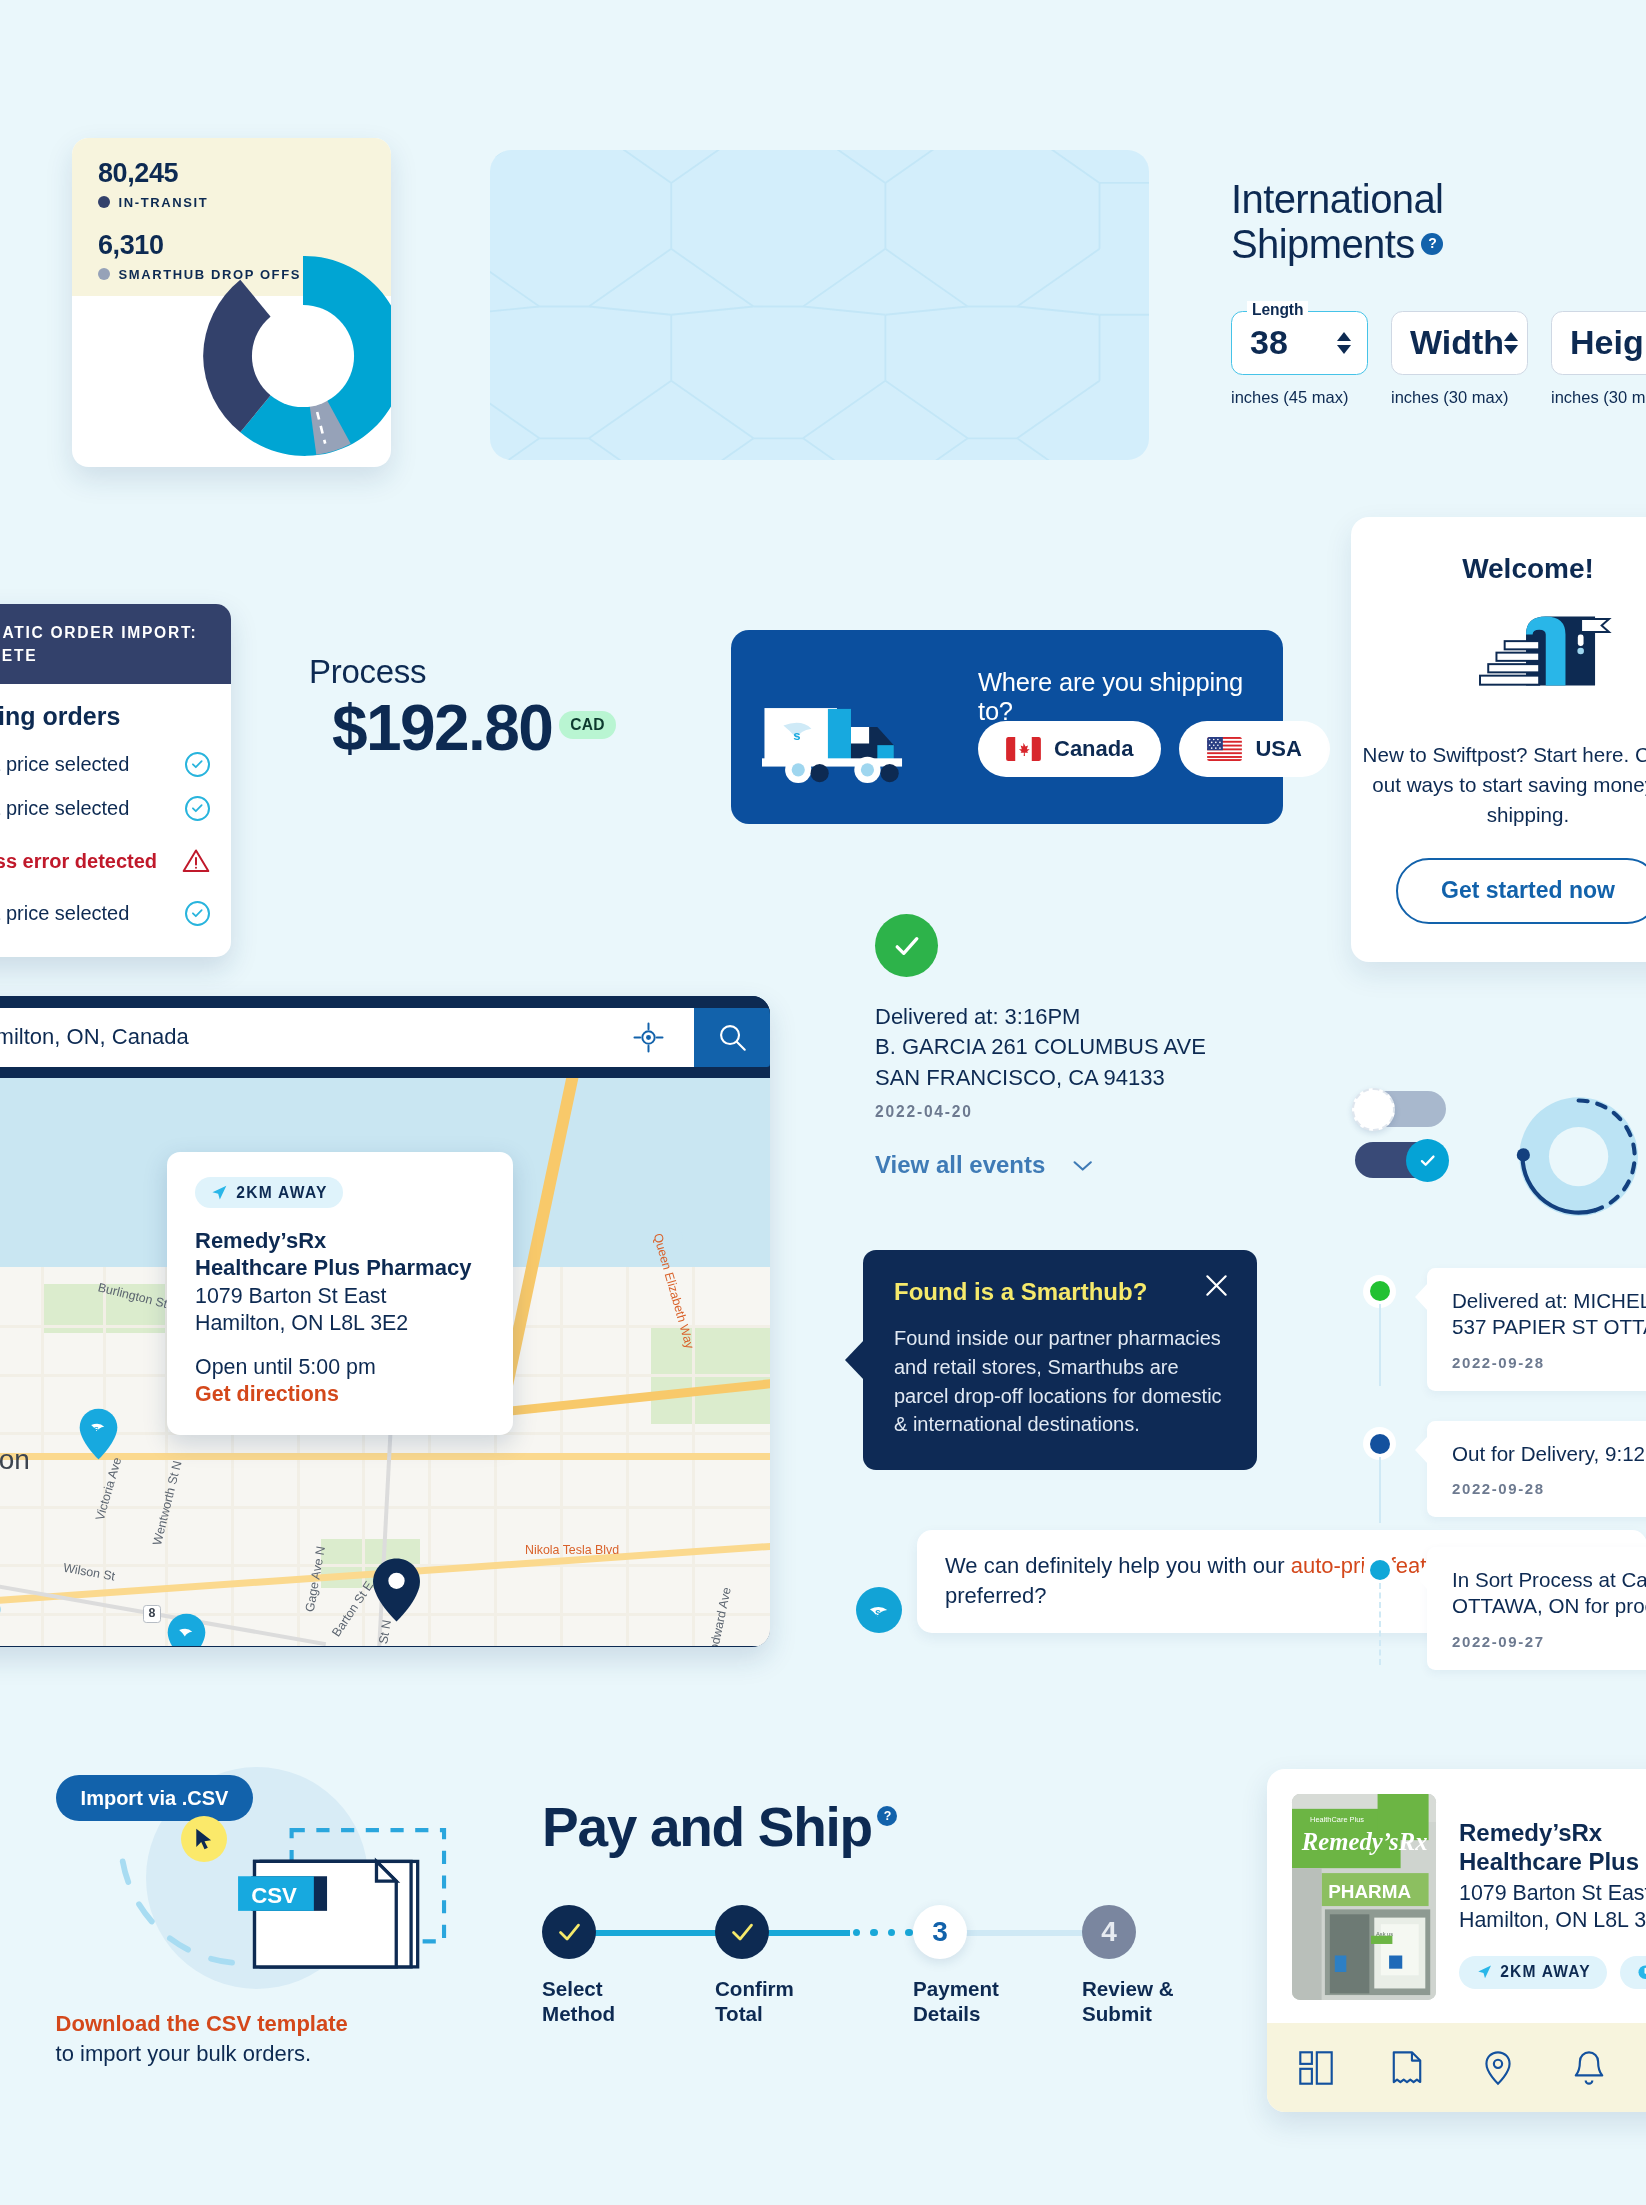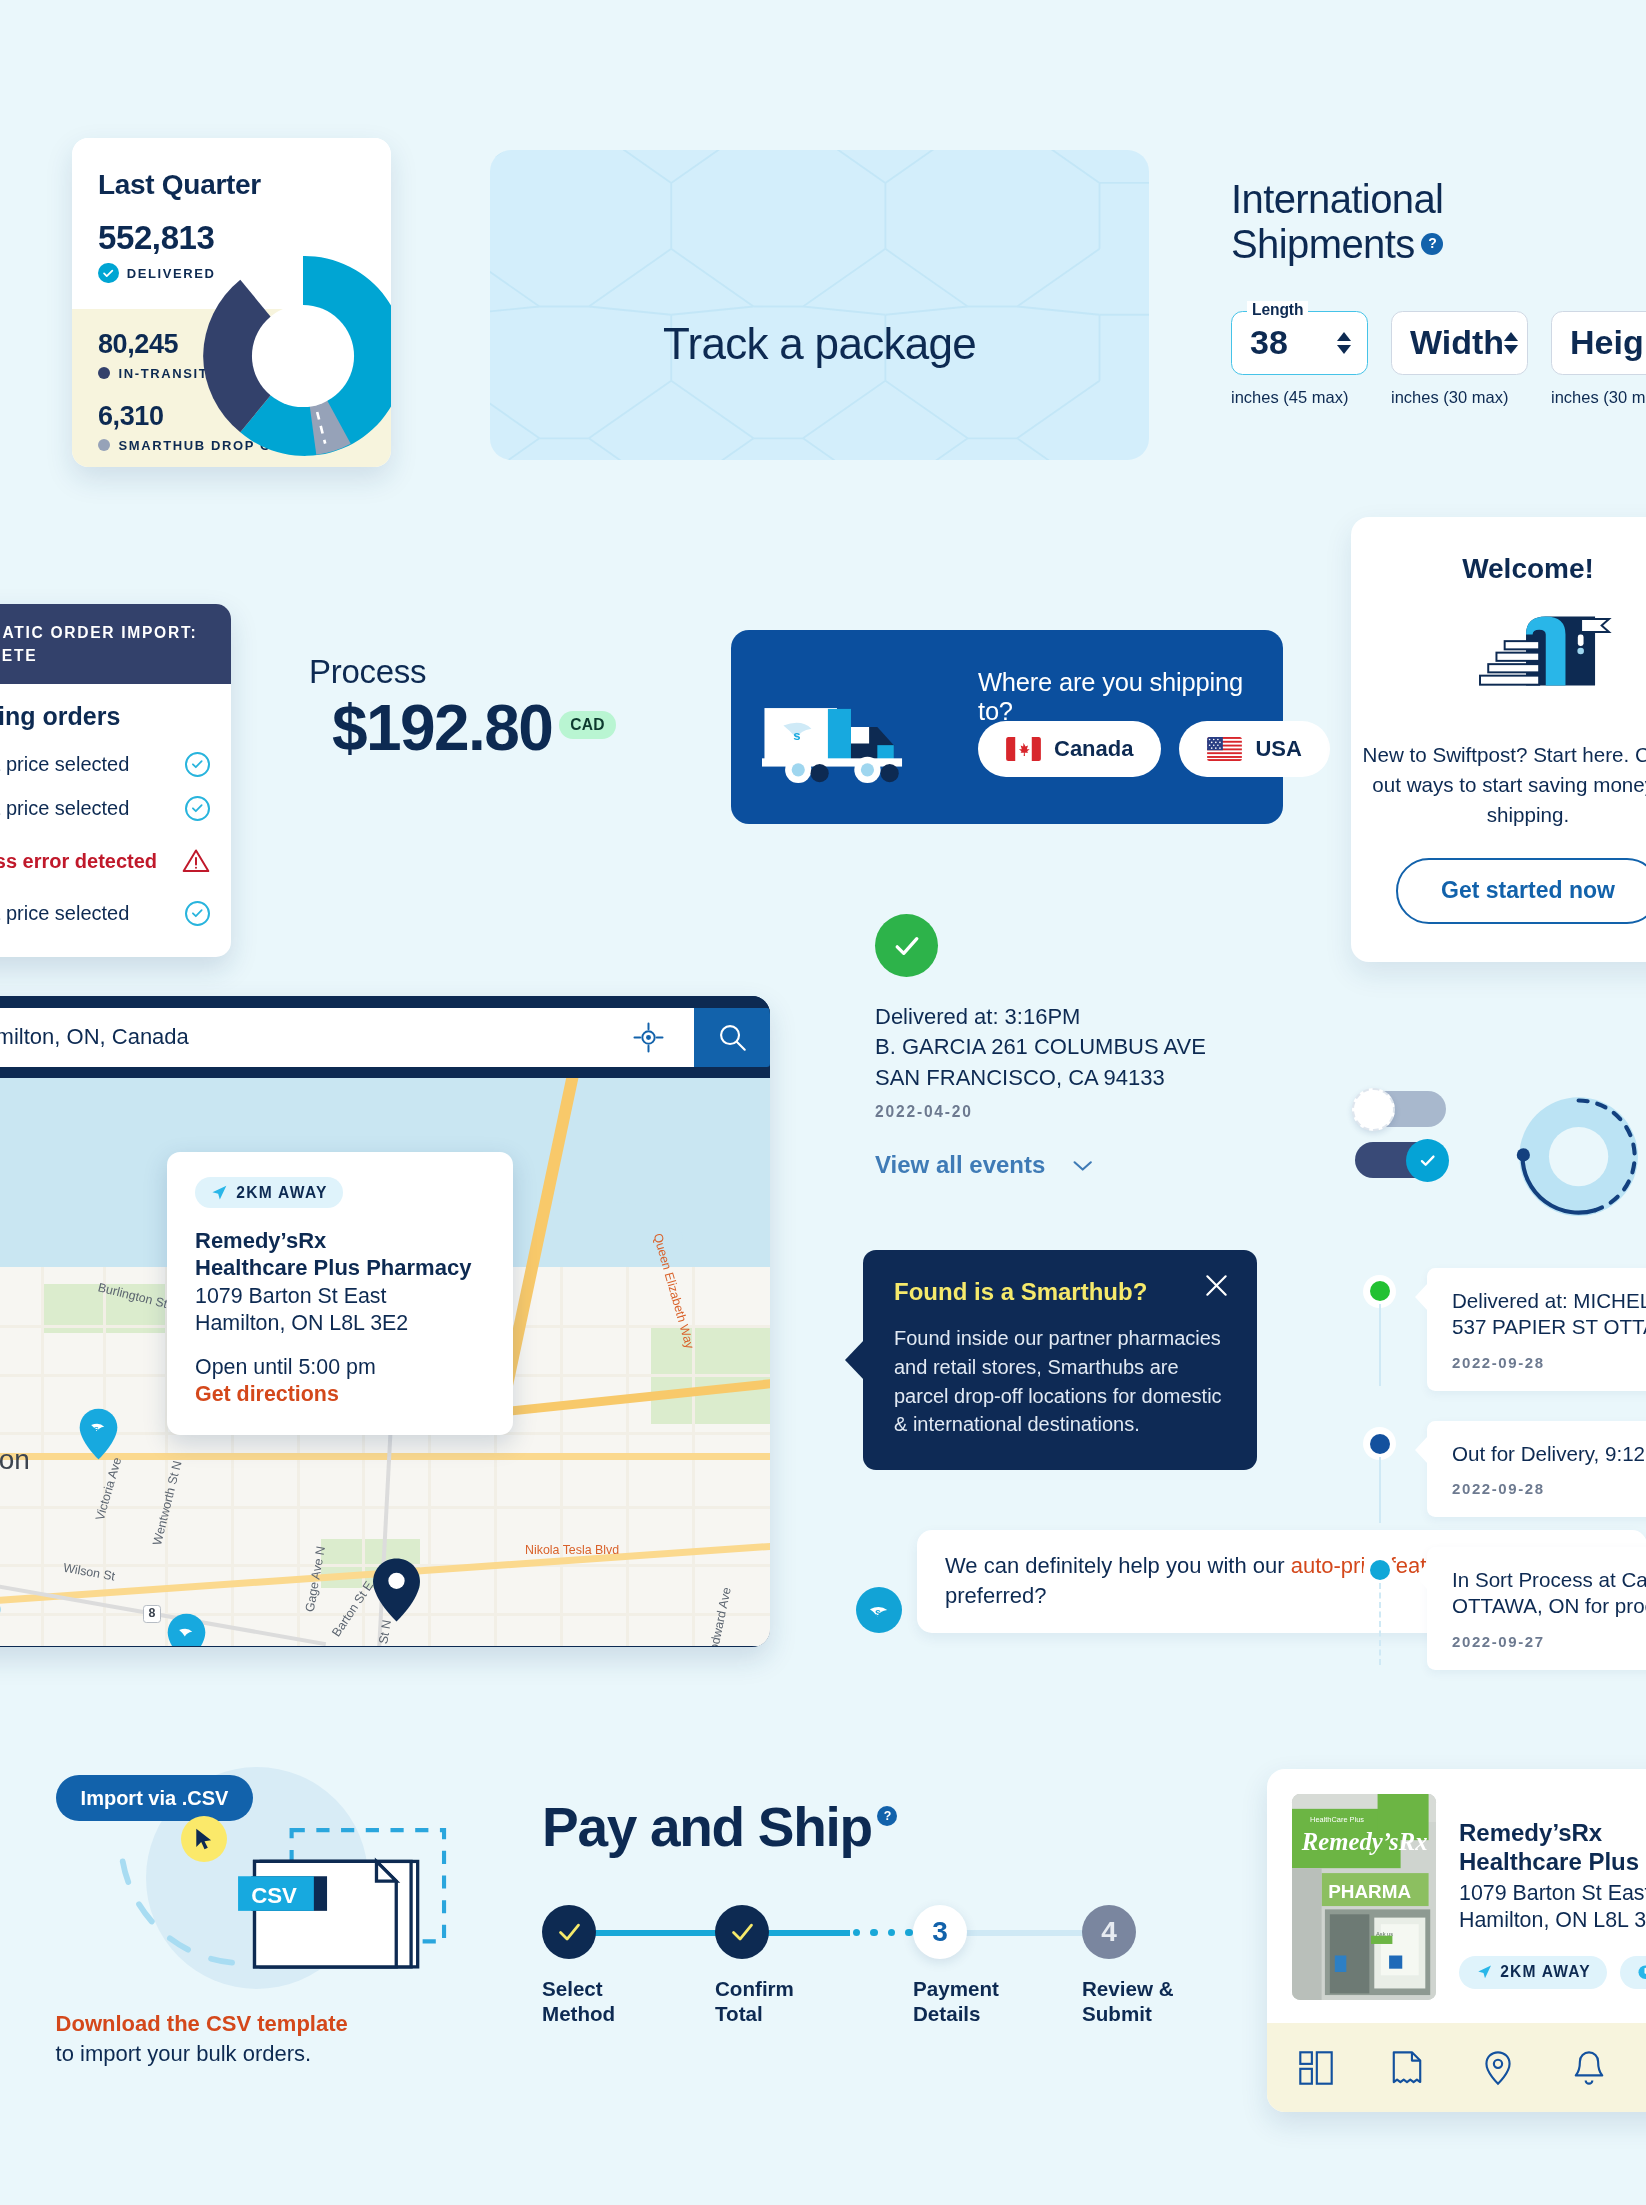--- a/index.html
+++ b/index.html
@@ -260,32 +260,20 @@
   #storeInfo .ad { font-size: 21.4px; line-height:1.28; margin-top: 3.3px; white-space:nowrap;}
   #storeChips { display:flex; gap: 13px; margin-top: 21.4px;}
   .chip { display:flex; align-items:center; gap:8.2px; background:#dff3fb; border-radius:18px; padding: 7.4px 16.5px; font-size:15.6px; font-weight:700; letter-spacing:1.2px; white-space:nowrap;}
   #storeNav { background:#f7f4dd; height: 89px; display:flex; align-items:center; padding-left: 30px; gap: 53px;}
   #storeNav svg { width: 38px; height: 38px;}
 </style>
 </head>
 <body>
 
 <div class="abs" id="lastQuarterCard">
-  <div id="lqTop">
-    <div class="lq-title">Last Quarter</div>
-    <div class="lq-big">552,813</div>
-    <div class="lq-legend">
-      <span class="dot check">
-        <svg viewBox="0 0 24 24" fill="none" stroke="#fff" stroke-width="3.4" stroke-linecap="round" stroke-linejoin="round">
-            <path d="M4 12.5l5.2 5.2L20 7"></path>
-          </svg>
-      </span>
-      <span class="txt">DELIVERED</span>
-    </div>
-  </div>
   <div id="lqBot">
     <div class="lq-big sm">80,245</div>
     <div class="lq-legend">
       <span class="dot navy"></span>
       <span class="txt">IN-TRANSIT</span>
     </div>
     <div class="lq-big sm" style="margin-top:20px">6,310</div>
     <div class="lq-legend">
       <span class="dot grey"></span>
       <span class="txt">SMARTHUB DROP OFFS</span>
@@ -309,21 +297,20 @@
       <path d="M220 40 L320 -30 M380 -30 L480 40 M480 40 L480 120 M480 120 L380 190 M380 190 L320 190 M320 190 L220 120"></path>
       <path d="M480 40 L580 -30 M640 -30 L740 40 M740 40 L740 120 M740 120 L640 190 M640 190 L580 190 M580 190 L480 120"></path>
       <path d="M-40 200 L60 190 M120 190 L220 200 M220 200 L220 280 M220 280 L120 350 M120 350 L60 350 M60 350 L-40 280 M-40 280 L-40 200"></path>
       <path d="M220 200 L320 190 M380 190 L480 200 M480 200 L480 280 M480 280 L380 350 M380 350 L320 350 M320 350 L220 280"></path>
       <path d="M480 200 L580 190 M640 190 L740 200 M740 200 L740 280 M740 280 L640 350 M640 350 L580 350 M580 350 L480 280"></path>
       <path d="M120 350 L220 420 M380 350 L480 420 M640 350 L740 420 M60 350 L-40 420 M320 350 L220 420 M580 350 L480 420"></path>
       <path d="M840 40 L740 40 M840 200 L740 200"></path>
     </g>
   </svg>
 
-  <div id="trackTitle">Track a package</div>
 
 </div>
 
 <div class="abs" id="intl">
   <div id="intlTitle">
     <span>International</span><br>
     <span>Shipments</span><span class="qmark">?</span>
   </div>
   <div id="dimRow">
     <div class="dimGroup">

